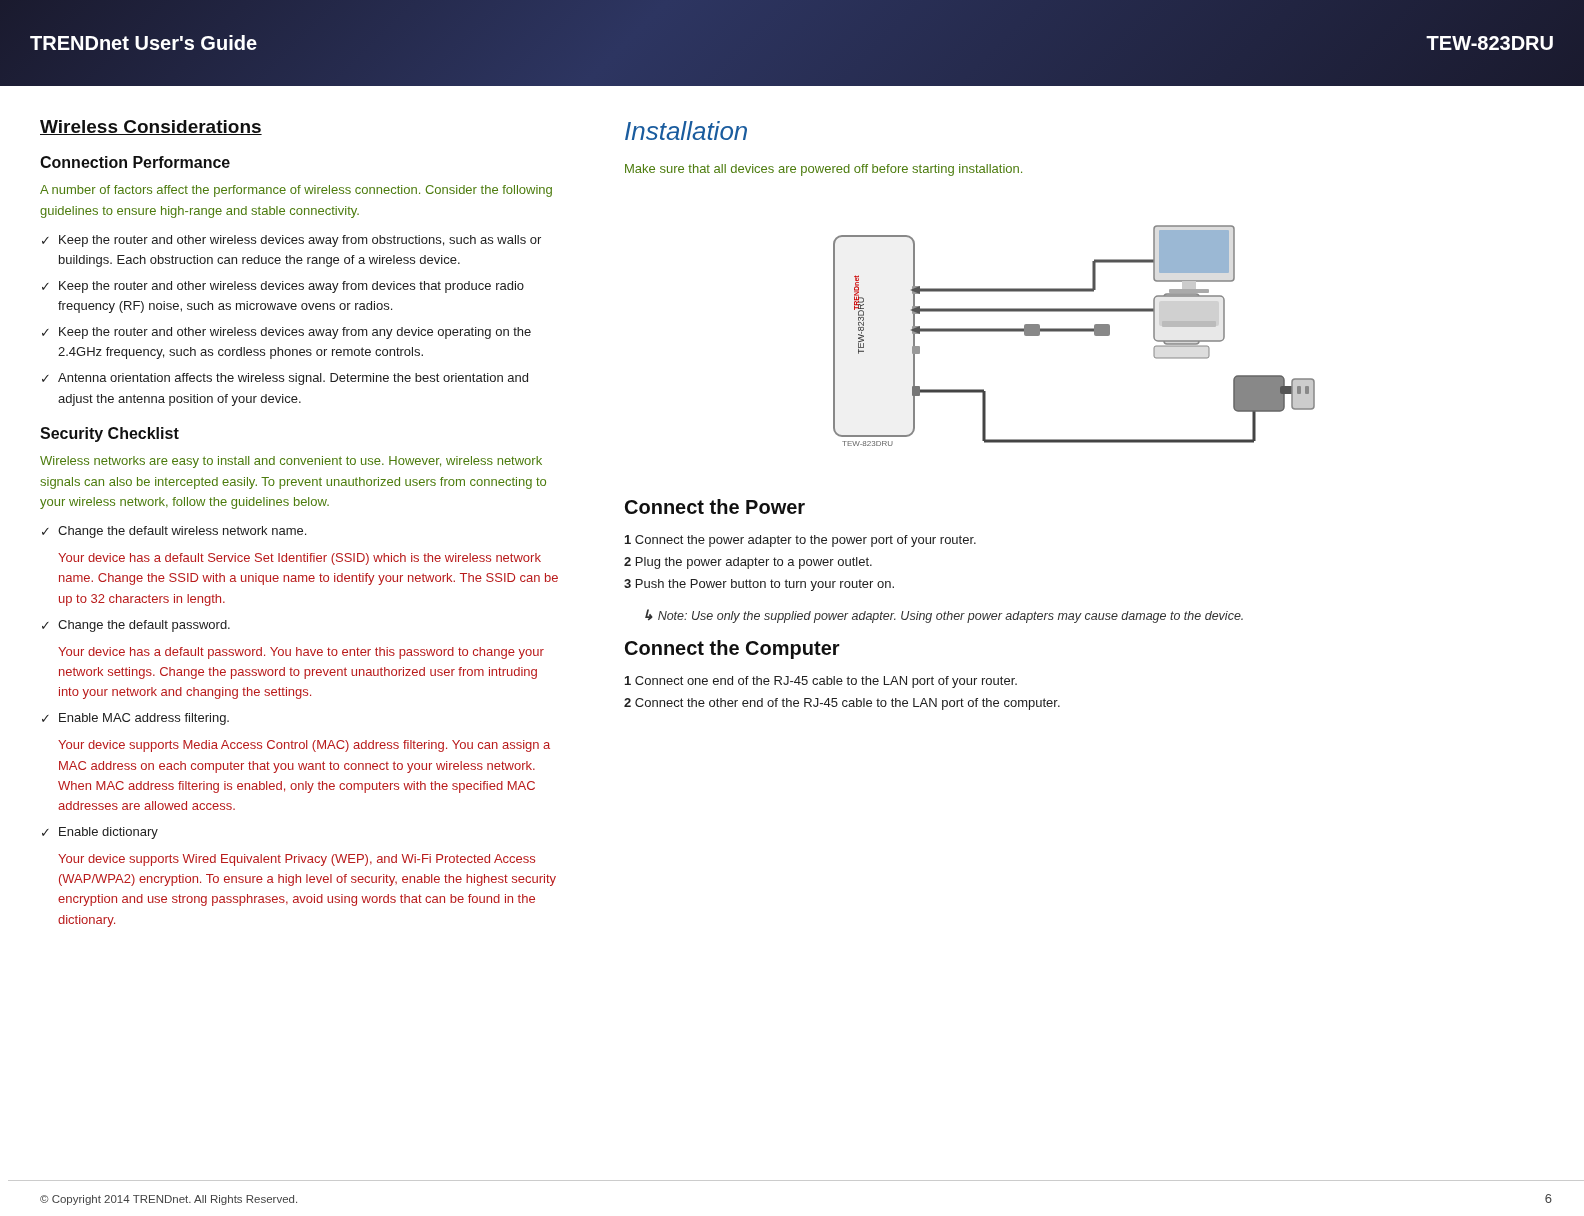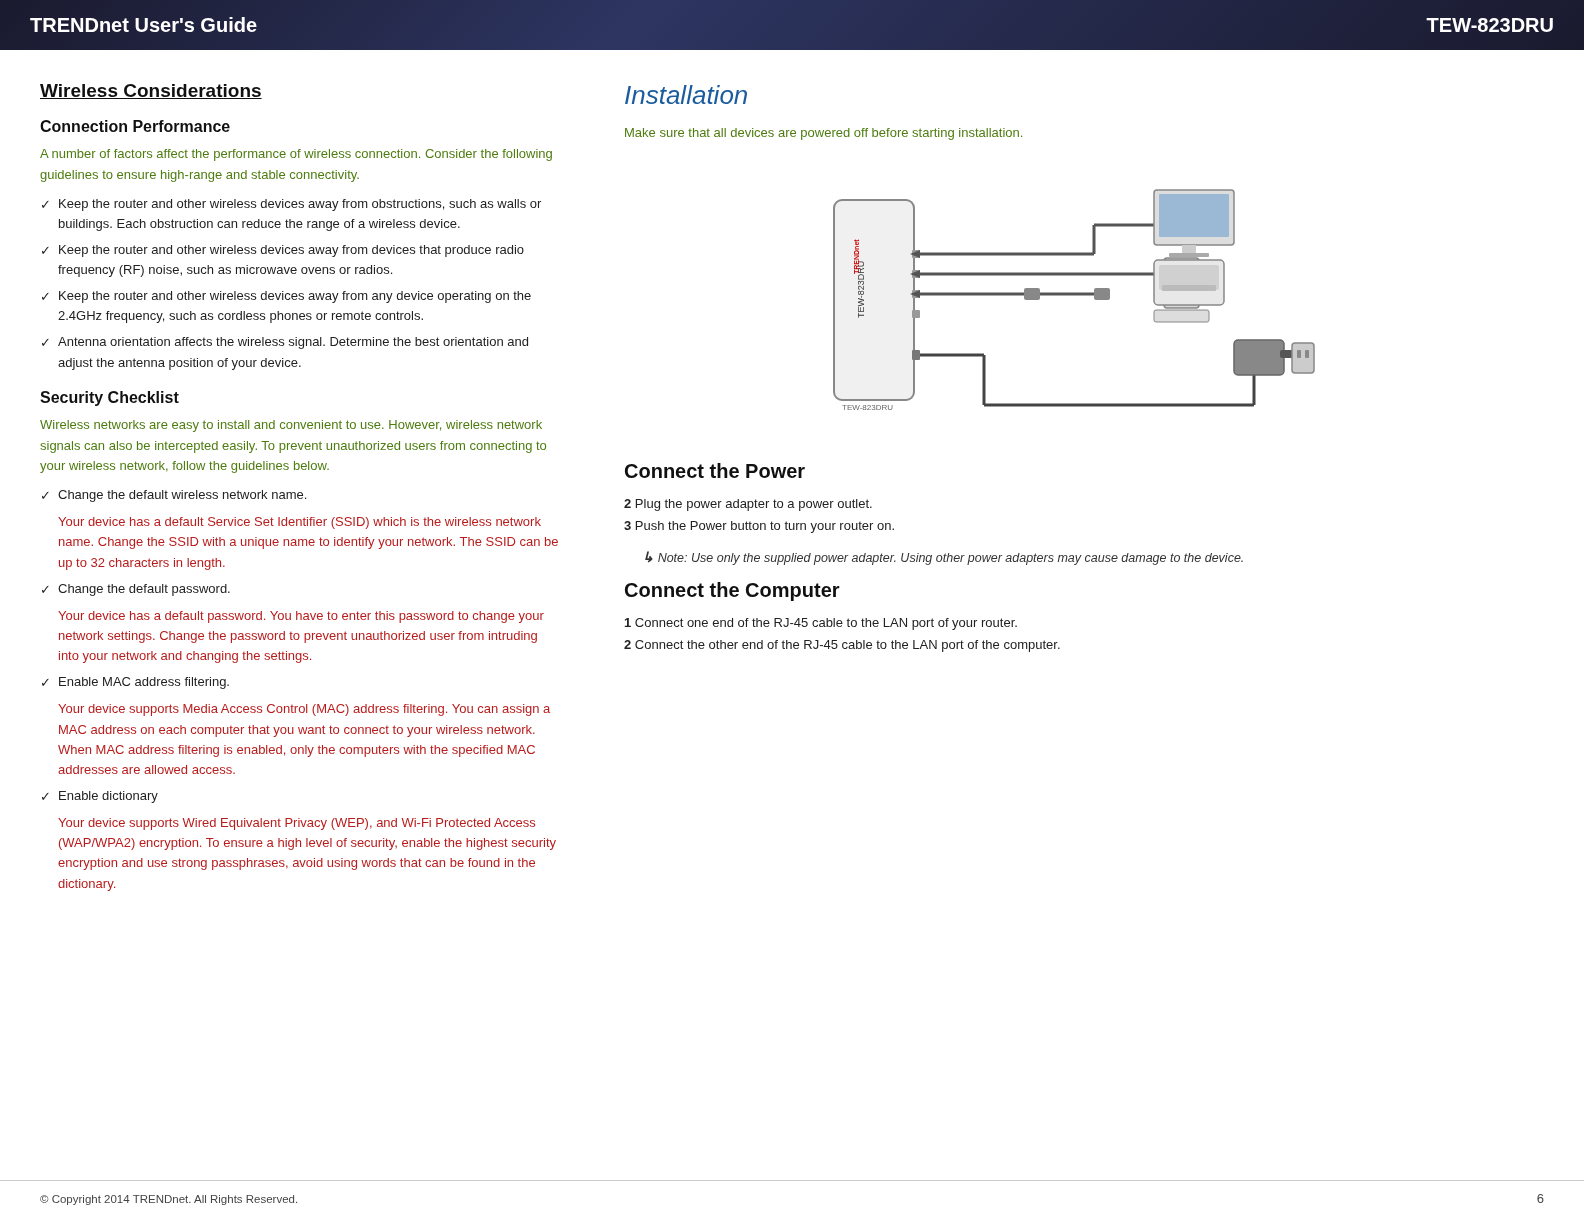--- a/index.html
+++ b/index.html
@@ -9,21 +9,21 @@
       background: #fff;
       color: #222;
       width: 1584px;
       min-height: 1216px;
       position: relative;
     }
 
     
     .header {
       background: linear-gradient(135deg, #1a1a2e 0%, #2d3561 40%, #1a1a2e 100%);
-      height: 50px;
+      height: 86px;
       display: flex;
       align-items: center;
       justify-content: space-between;
       padding: 0 30px;
     }
     .header-title {
       color: #fff;
       font-size: 20px;
       font-weight: bold;
     }
@@ -149,24 +149,24 @@
 
     .diagram-svg {
       width: 580px;
       height: 260px;
     }
 
     
     .footer {
       position: absolute;
       bottom: 0;
-      left: 0;
+      left: 8px;
       right: 0;
       border-top: 1px solid #ccc;
-      padding: 10px 40px;
+      padding: 10px 32px;
       display: flex;
       justify-content: space-between;
       align-items: center;
       font-size: 11.5px;
       color: #444;
     }
     .page-number {
       font-size: 13px;
       color: #444;
     }
@@ -295,20 +295,21 @@
         <rect x="513" y="180" width="4" height="8" rx="1" fill="#888"></rect>
         <rect x="521" y="180" width="4" height="8" rx="1" fill="#888"></rect>
 
         <text x="58" y="240" font-size="8" fill="#666" font-family="Arial">TEW-823DRU</text>
       </svg>
     </div>
 
     <div class="connect-power-title">Connect the Power</div>
 
     <div class="step-list" id="power-steps">
+        <p class="step-item"><span class="step-num">1</span> Connect the power adapter to the power port of your router.</p>
         <p class="step-item"><span class="step-num">2</span> Plug the power adapter to a power outlet.</p>
         <p class="step-item"><span class="step-num">3</span> Push the Power button to turn your router on.</p>
       </div>
     <div class="note-item">
       <span class="note-bullet">↳ </span><span id="power-note-text">Note: Use only the supplied power adapter. Using other power adapters may cause damage to the device.</span>
     </div>
 
     <div class="connect-power-title">Connect the Computer</div>
     <div class="step-list" id="computer-steps">
         <p class="step-item"><span class="step-num">1</span> Connect one end of the RJ-45 cable to the LAN port of your router.</p>

